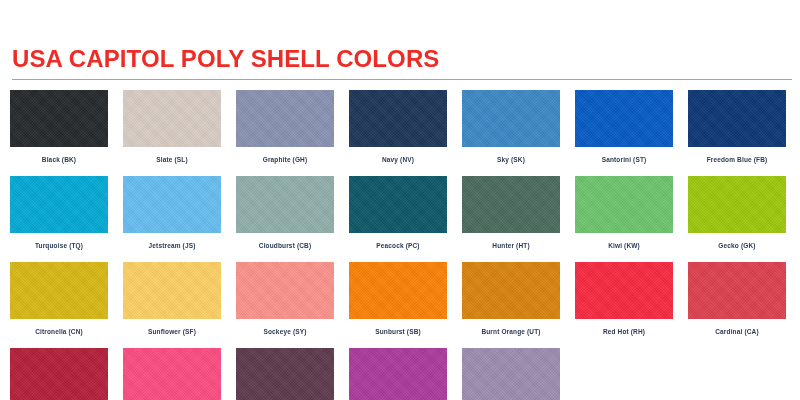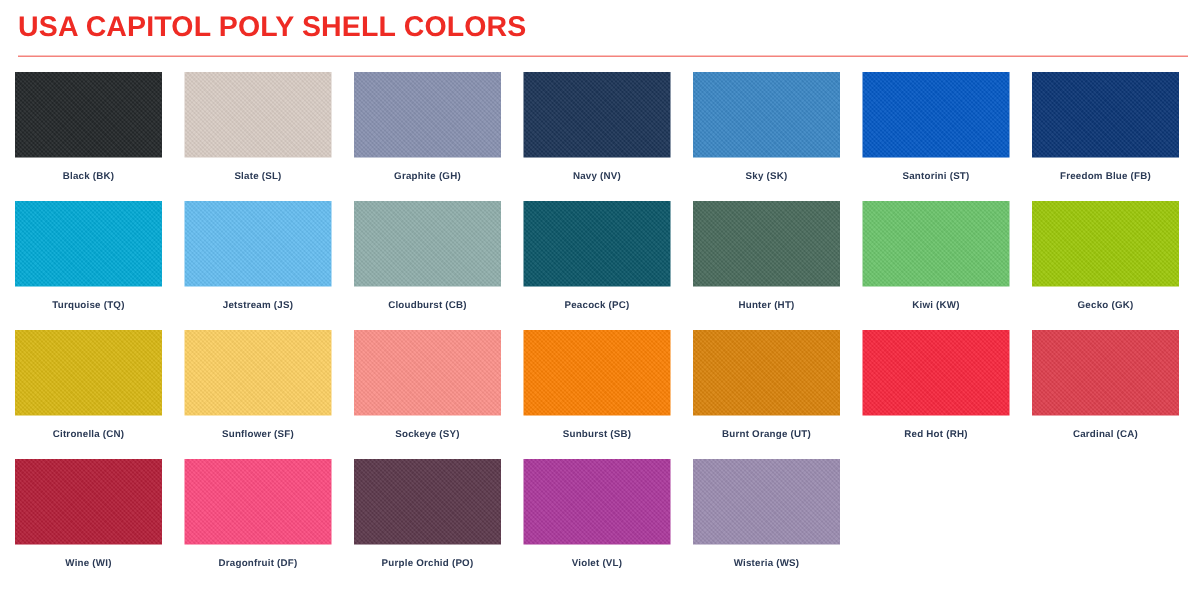--- a/index.html
+++ b/index.html
@@ -23,26 +23,27 @@
     padding: 0 10px;
   }
 
   
   #header {
     padding-top: 9px;
     padding-left: 2px;
   }
   #title {
     font-family: "Liberation Sans", sans-serif;
-    font-size: 19px;
+    font-size: 24px;
     font-weight: 700;
     letter-spacing: 0.1px;
     color: #ee2b24;
     line-height: 1.05;
     white-space: nowrap;
+    margin-top: 37px;
   }
   #title-rule {
     margin-top: 8px;
     height: 1px;
     width: 780px;
     background: #f4837d;
   }
 
   
   #grid {

